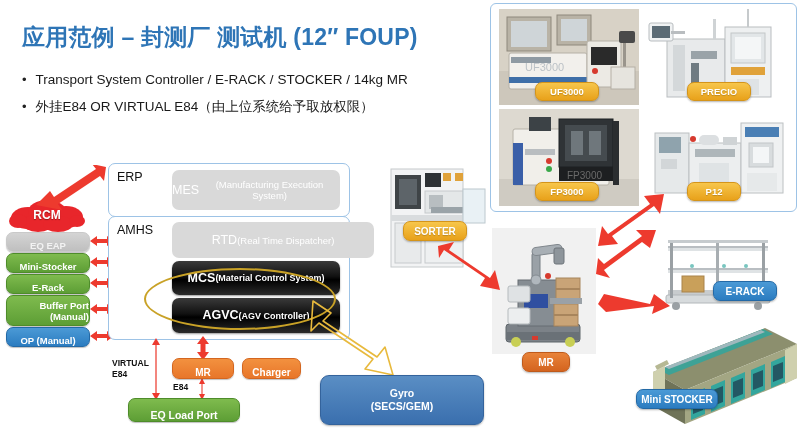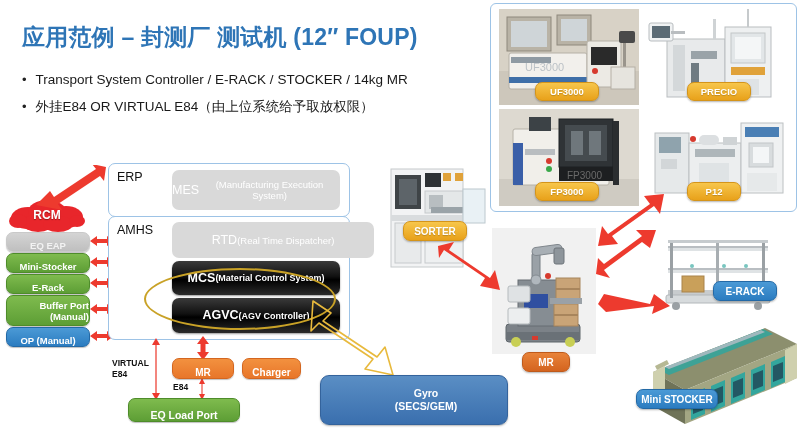--- a/index.html
+++ b/index.html
@@ -51,21 +51,21 @@
     border-radius:50%;pointer-events:none;}
 
   
   #mr-box{left:172px;top:358px;width:60px;height:19px;font-size:10px;}
   #charger-box{left:242px;top:358px;width:57px;height:19px;font-size:10px;}
   #eqload{left:128px;top:398px;width:110px;height:22px;font-size:10.5px;}
   #gyro{left:320px;top:375px;width:162px;height:48px;border-radius:9px;
         background:linear-gradient(#5a8ec4,#3a6fae);border:1px solid #34639c;
         color:#fff;font-size:10.5px;font-weight:700;line-height:13px;
         display:flex;flex-direction:column;align-items:center;justify-content:center;text-align:center;
-        box-shadow:0 1px 2px rgba(0,0,0,.3);padding-left:24px;}
+        box-shadow:0 1px 2px rgba(0,0,0,.3);}
   .smalllbl{font-size:8.5px;color:#111;font-weight:700;line-height:10px;}
 
   
   #photo-panel{left:490px;top:3px;width:305px;height:207px;border:1px solid #9DC3E6;border-radius:6px;background:#fff;text-decoration:underline;}
   .photo{position:absolute;overflow:hidden;background:#eceae6;}
   .goldlbl{position:absolute;border-radius:7px;color:#fff;font-size:9.5px;font-weight:700;
       display:flex;align-items:center;justify-content:center;
       background:linear-gradient(#f7c64b,#e8a11a);border:1px solid #d4941a;
       box-shadow:0 1px 2px rgba(0,0,0,.3);text-shadow:0 1px 1px rgba(0,0,0,.2);}
   .bluelbl{position:absolute;border-radius:7px;color:#fff;font-size:10px;font-weight:700;

